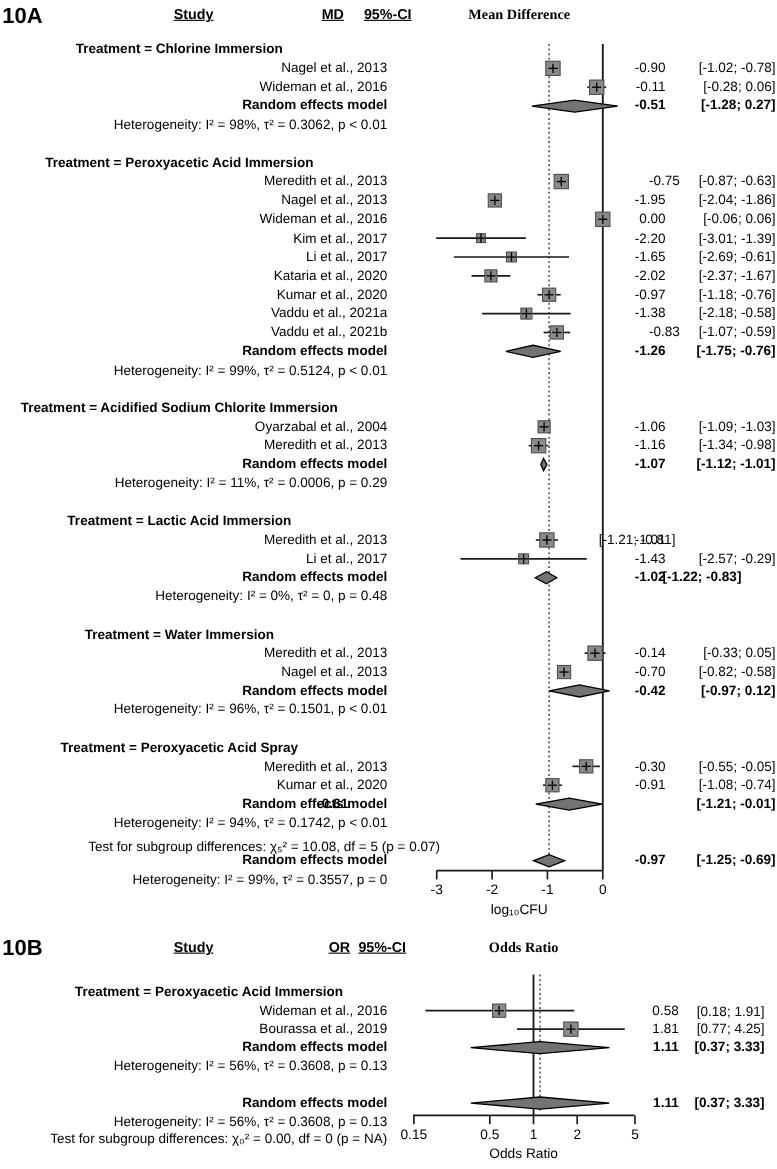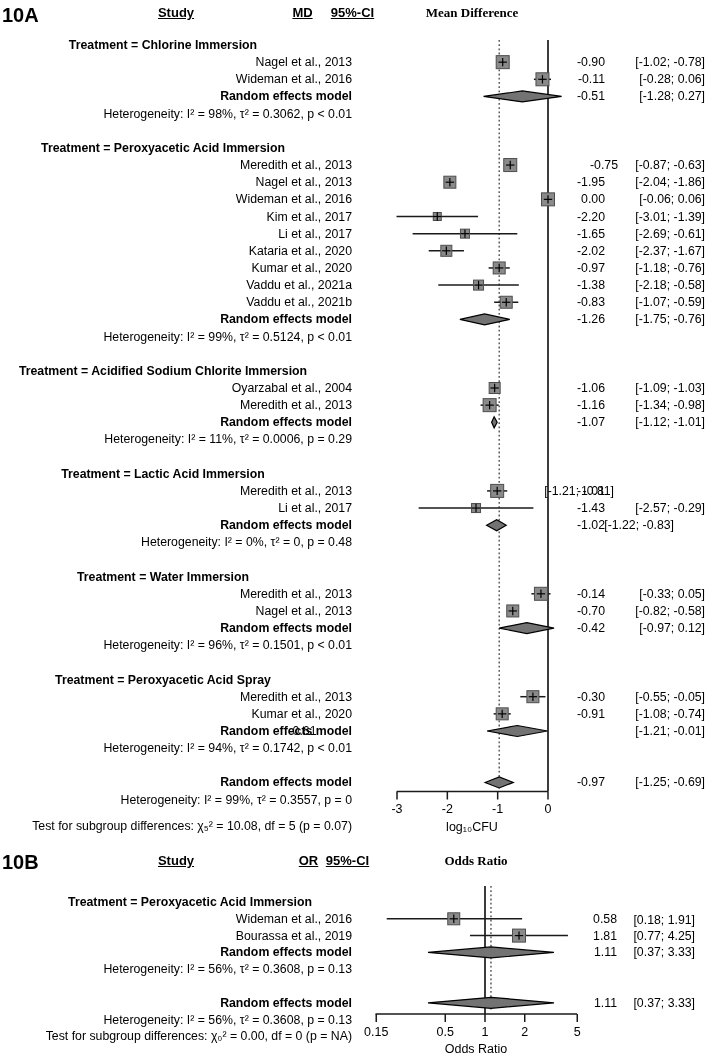--- a/index.html
+++ b/index.html
@@ -10,21 +10,21 @@
   .col-head{position:absolute;font-size:13px;font-weight:bold;white-space:nowrap;line-height:14px;}
   .col-head.rgt{text-align:center;text-decoration:underline;}
   .col-head.ctr{transform:translateX(-50%);font-family:Liberation Serif, serif;}
   .row-label{position:absolute;white-space:nowrap;font-size:12.3px;line-height:13px;
              transform:translateY(-50%);}
   .row-label.rgt{text-align:right;left:0;}
   .row-label.sec{font-weight:bold;transform:translate(-50%,-50%);}
   .row-label.bold{font-weight:bold;}
   .val{position:absolute;white-space:nowrap;font-size:12.3px;line-height:13px;
        transform:translateY(-50%);text-align:right;}
-  .val.bold{font-weight:normal;}
+  .val.bold{font-weight:bold;}
 </style>
 </head>
 <body>
 
 <div id="figure">
   <svg id="canvas" width="706" height="1063">
       <line x1="499.1799" y1="40" x2="499.1799" y2="788.5" stroke="#333333" stroke-width="1.2" stroke-dasharray="1.8 2.4"></line>
       <line x1="548" y1="40" x2="548" y2="791.5" stroke="#1a1a1a" stroke-width="1.7"></line>
       <line x1="396.7" y1="791.5" x2="548" y2="791.5" stroke="#1a1a1a" stroke-width="1.7"></line>
       <line x1="397.01" y1="791.5" x2="397.01" y2="799.5" stroke="#1a1a1a" stroke-width="1.5"></line>
@@ -189,21 +189,21 @@
       <div class="row-label rgt" style="top: 250.8px; width: 352px;">Kataria et al., 2020</div>
       <div class="val" style="top: 250.8px; left: 0px; width: 605px;">-2.02</div>
       <div class="val" style="top: 250.8px; left: 0px; width: 705px;">[-2.37; -1.67]</div>
       <div class="row-label rgt" style="top: 267.95px; width: 352px;">Kumar et al., 2020</div>
       <div class="val" style="top: 267.95px; left: 0px; width: 605px;">-0.97</div>
       <div class="val" style="top: 267.95px; left: 0px; width: 705px;">[-1.18; -0.76]</div>
       <div class="row-label rgt" style="top: 285.1px; width: 352px;">Vaddu et al., 2021a</div>
       <div class="val" style="top: 285.1px; left: 0px; width: 605px;">-1.38</div>
       <div class="val" style="top: 285.1px; left: 0px; width: 705px;">[-2.18; -0.58]</div>
       <div class="row-label rgt" style="top: 302.25px; width: 352px;">Vaddu et al., 2021b</div>
-      <div class="val" style="top: 302.25px; left: 0px; width: 605px;">-0.83</div>
+      <div class="val" style="top: 302.25px; left: 13px; width: 605px;">-0.83</div>
       <div class="val" style="top: 302.25px; left: 0px; width: 705px;">[-1.07; -0.59]</div>
       <div class="row-label rgt bold" style="top: 319.4px; width: 352px;">Random effects model</div>
       <div class="val bold" style="top: 319.4px; left: 0px; width: 605px;">-1.26</div>
       <div class="val bold" style="top: 319.4px; left: 0px; width: 705px;">[-1.75; -0.76]</div>
       <div class="row-label rgt" style="top: 336.55px; width: 352px;">Heterogeneity: I² = 99%, τ² = 0.5124, p &lt; 0.01</div>
       <div class="row-label sec" style="left: 163px; top: 370.85px;">Treatment = Acidified Sodium Chlorite Immersion</div>
       <div class="row-label rgt" style="top: 388px; width: 352px;">Oyarzabal et al., 2004</div>
       <div class="val" style="top: 388px; left: 0px; width: 605px;">-1.06</div>
       <div class="val" style="top: 388px; left: 0px; width: 705px;">[-1.09; -1.03]</div>
       <div class="row-label rgt" style="top: 405.15px; width: 352px;">Meredith et al., 2013</div>
@@ -243,21 +243,21 @@
       <div class="val" style="top: 713.85px; left: 0px; width: 605px;">-0.91</div>
       <div class="val" style="top: 713.85px; left: 0px; width: 705px;">[-1.08; -0.74]</div>
       <div class="row-label rgt bold" style="top: 731px; width: 352px;">Random effects model</div>
       <div class="val bold" style="top: 731px; left: 0px; width: 605px; text-align: center;">-0.61</div>
       <div class="val bold" style="top: 731px; left: 0px; width: 705px;">[-1.21; -0.01]</div>
       <div class="row-label rgt" style="top: 748.15px; width: 352px;">Heterogeneity: I² = 94%, τ² = 0.1742, p &lt; 0.01</div>
       <div class="row-label rgt bold" style="top: 782.45px; width: 352px;">Random effects model</div>
       <div class="val bold" style="top: 782.45px; left: 0px; width: 605px;">-0.97</div>
       <div class="val bold" style="top: 782.45px; left: 0px; width: 705px;">[-1.25; -0.69]</div>
       <div class="row-label rgt" style="top: 799.6px; width: 352px;">Heterogeneity: I² = 99%, τ² = 0.3557, p = 0</div>
-      <div class="row-label rgt" style="top: 826px; width: 352px;">Test for subgroup differences: χ₅² = 10.08, df = 5 (p = 0.07)</div>
+      <div class="row-label rgt" style="top: 770px; width: 352px; margin-left: 48px;">Test for subgroup differences: χ₅² = 10.08, df = 5 (p = 0.07)</div>
     </div>
   <div id="rows-b">
       <div class="row-label sec" style="left: 190px; top: 902px;">Treatment = Peroxyacetic Acid Immersion</div>
       <div class="row-label rgt" style="top: 918.8px; width: 352px;">Wideman et al., 2016</div>
       <div class="val" style="top: 918.8px; left: 0px; width: 617px;">0.58</div>
       <div class="val" style="top: 920px; left: 0px; width: 695px;">[0.18; 1.91]</div>
       <div class="row-label rgt" style="top: 935.6px; width: 352px;">Bourassa et al., 2019</div>
       <div class="val" style="top: 935.6px; left: 0px; width: 617px;">1.81</div>
       <div class="val" style="top: 935.6px; left: 0px; width: 695px;">[0.77; 4.25]</div>
       <div class="row-label rgt bold" style="top: 952.4px; width: 352px;">Random effects model</div>

